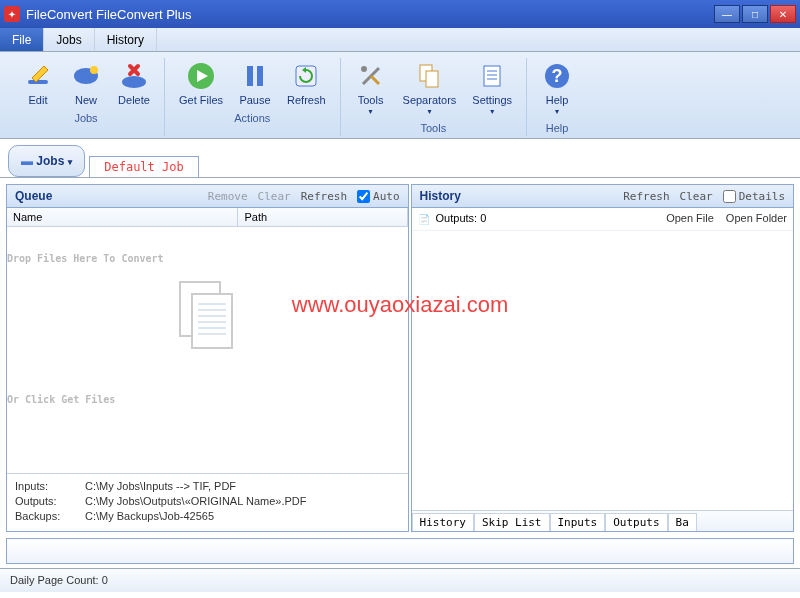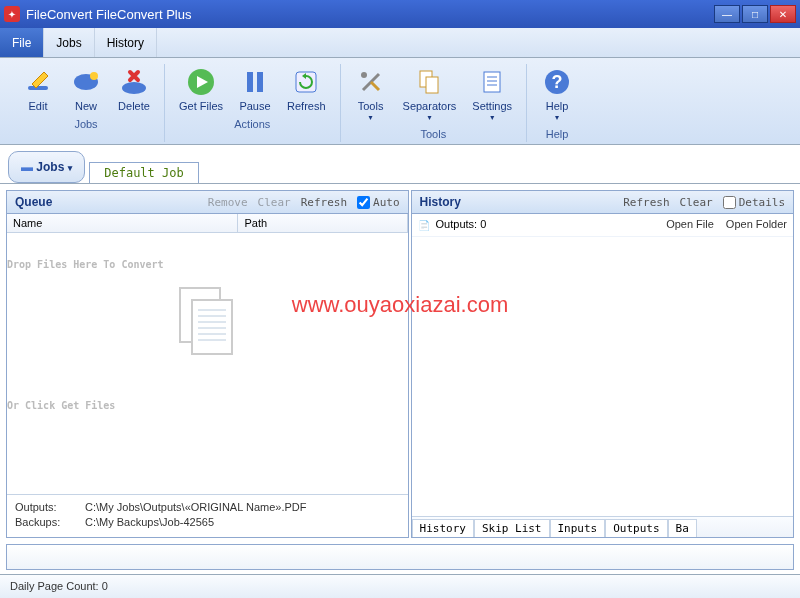--- a/index.html
+++ b/index.html
@@ -2,35 +2,35 @@
 <html><head>
 <meta charset="utf-8">
 <style>
 * { box-sizing: border-box; margin: 0; padding: 0; font-family: "Segoe UI", Tahoma, sans-serif; }
 body { width: 800px; height: 598px; background: #fff; overflow: hidden; position: relative; }
 .titlebar { height: 28px; background: linear-gradient(#3e6bd6,#2d54b8); display: flex; align-items: center; padding: 0 4px; color: #fff; }
 .titlebar .icon { width: 16px; height: 16px; background: #d33; border-radius: 3px; margin-right: 6px; display:inline-flex;align-items:center;justify-content:center;font-size:10px;color:#fff;}
 .titlebar .title { font-size: 13px; flex: 1; }
 .titlebar .winbtn { width: 26px; height: 18px; margin-left: 2px; border: 1px solid #1a3a80; background: linear-gradient(#6a93e6,#4a73c6); display:inline-flex;align-items:center;justify-content:center;font-size:10px;color:#fff;cursor:pointer;}
 .titlebar .winbtn.close { background: linear-gradient(#e66,#c33); border-color:#a22;}
-.menubar { height: 30px; background: linear-gradient(#e8f0fb,#d5e3f5); border-bottom:1px solid #9ab; display:flex; align-items:stretch; }
+.menubar { height: 24px; background: linear-gradient(#e8f0fb,#d5e3f5); border-bottom:1px solid #9ab; display:flex; align-items:stretch; }
 .menubar .tab { padding: 3px 12px; font-size:12px; border-right:1px solid #c5d3e5; cursor:pointer; display:flex;align-items:center;}
 .menubar .tab.active { background: linear-gradient(#4a7ad6,#2d5bb8); color:#fff; }
 .ribbon { background: linear-gradient(#e8f0fb,#d0e0f5); border-bottom:1px solid #9ab; padding: 6px 8px 2px; }
 .ribbon-groups { display:flex; }
 .rgroup { display:flex; flex-direction:column; align-items:center; border-right:1px solid #b8cde8; padding:0 8px;}
 .rgroup:last-child{border-right:none;}
 .rbuttons { display:flex; gap:4px; }
 .rbtn { display:flex; flex-direction:column; align-items:center; padding:2px 6px; cursor:pointer; font-size:11px; color:#1a3a80; min-width:44px;}
 .rbtn .ricon { width:32px; height:32px; margin-bottom:2px; display:flex;align-items:center;justify-content:center;}
 .rbtn .dd { font-size:8px; margin-top:1px;}
 .rgroup-label { font-size:11px; color:#3a5a9a; margin-top:4px; padding-bottom:2px;}
 .tabbar { background:#fff; border-bottom:1px solid #9ab; padding:6px 8px 0; display:flex; align-items:flex-end; gap:4px;}
 .tabbar .pill { background:linear-gradient(#f0f5fd,#d5e3f5); border:1px solid #8fa8cf; border-radius:10px; padding:8px 12px; font-size:12px; font-weight:bold; color:#1a3a80; cursor:pointer;}
-.tabbar .jobtab { border:1px solid #8fa8cf; border-bottom:none; background:#fff; padding:3px 14px; font-size:12px; font-family:monospace; color:#4d7c0f;}
+.tabbar .jobtab { border:1px solid #8fa8cf; border-bottom:none; background:#fff; padding:3px 14px; font-size:12px; font-family:monospace; color:#ef4444;}
 .main { display:flex; padding:6px; gap:2px; height:360px;}
 .panel { border:1px solid #8fa8cf; display:flex; flex-direction:column; }
 .panel.queue{ flex:1.05; }
 .panel.history{ flex:1; }
 .phead { background:linear-gradient(#e8f0fb,#cfe0f5); border-bottom:1px solid #8fa8cf; padding:4px 8px; display:flex; align-items:center; font-size:12px;}
 .phead .ptitle{ font-weight:bold; color:#1a3a80; flex:1;}
 .phead .paction{ color:#555; margin-left:10px; font-family:monospace; font-size:11px; cursor:pointer;}
 .phead .paction.dis{opacity:0.5;}
 .phead input[type=checkbox]{margin-left:10px;margin-right:3px;}
 .colhead { display:flex; background:linear-gradient(#fafcff,#eef3fa); border-bottom:1px solid #c5d3e5; font-size:11px; font-family:monospace;}
@@ -221,20 +221,24 @@
             <line x1="26" y1="40" x2="54" y2="40" stroke="#bcd"></line>
             <line x1="26" y1="46" x2="54" y2="46" stroke="#bcd"></line>
             <line x1="26" y1="52" x2="54" y2="52" stroke="#bcd"></line>
             <line x1="26" y1="58" x2="54" y2="58" stroke="#bcd"></line>
           </svg>
       </div>
       <div class="drophint">Or Click Get Files</div>
     </div>
     <div class="paths">
       <div class="prow">
+          <span class="plabel">Inputs:</span>
+          <span>C:\My Jobs\Inputs  --&gt; TIF, PDF</span>
+        </div>
+      <div class="prow">
           <span class="plabel">Outputs:</span>
           <span>C:\My Jobs\Outputs\«ORIGINAL Name».PDF</span>
         </div>
       <div class="prow">
           <span class="plabel">Backups:</span>
           <span>C:\My Backups\Job-42565</span>
         </div>
     </div>
   </div>
 

